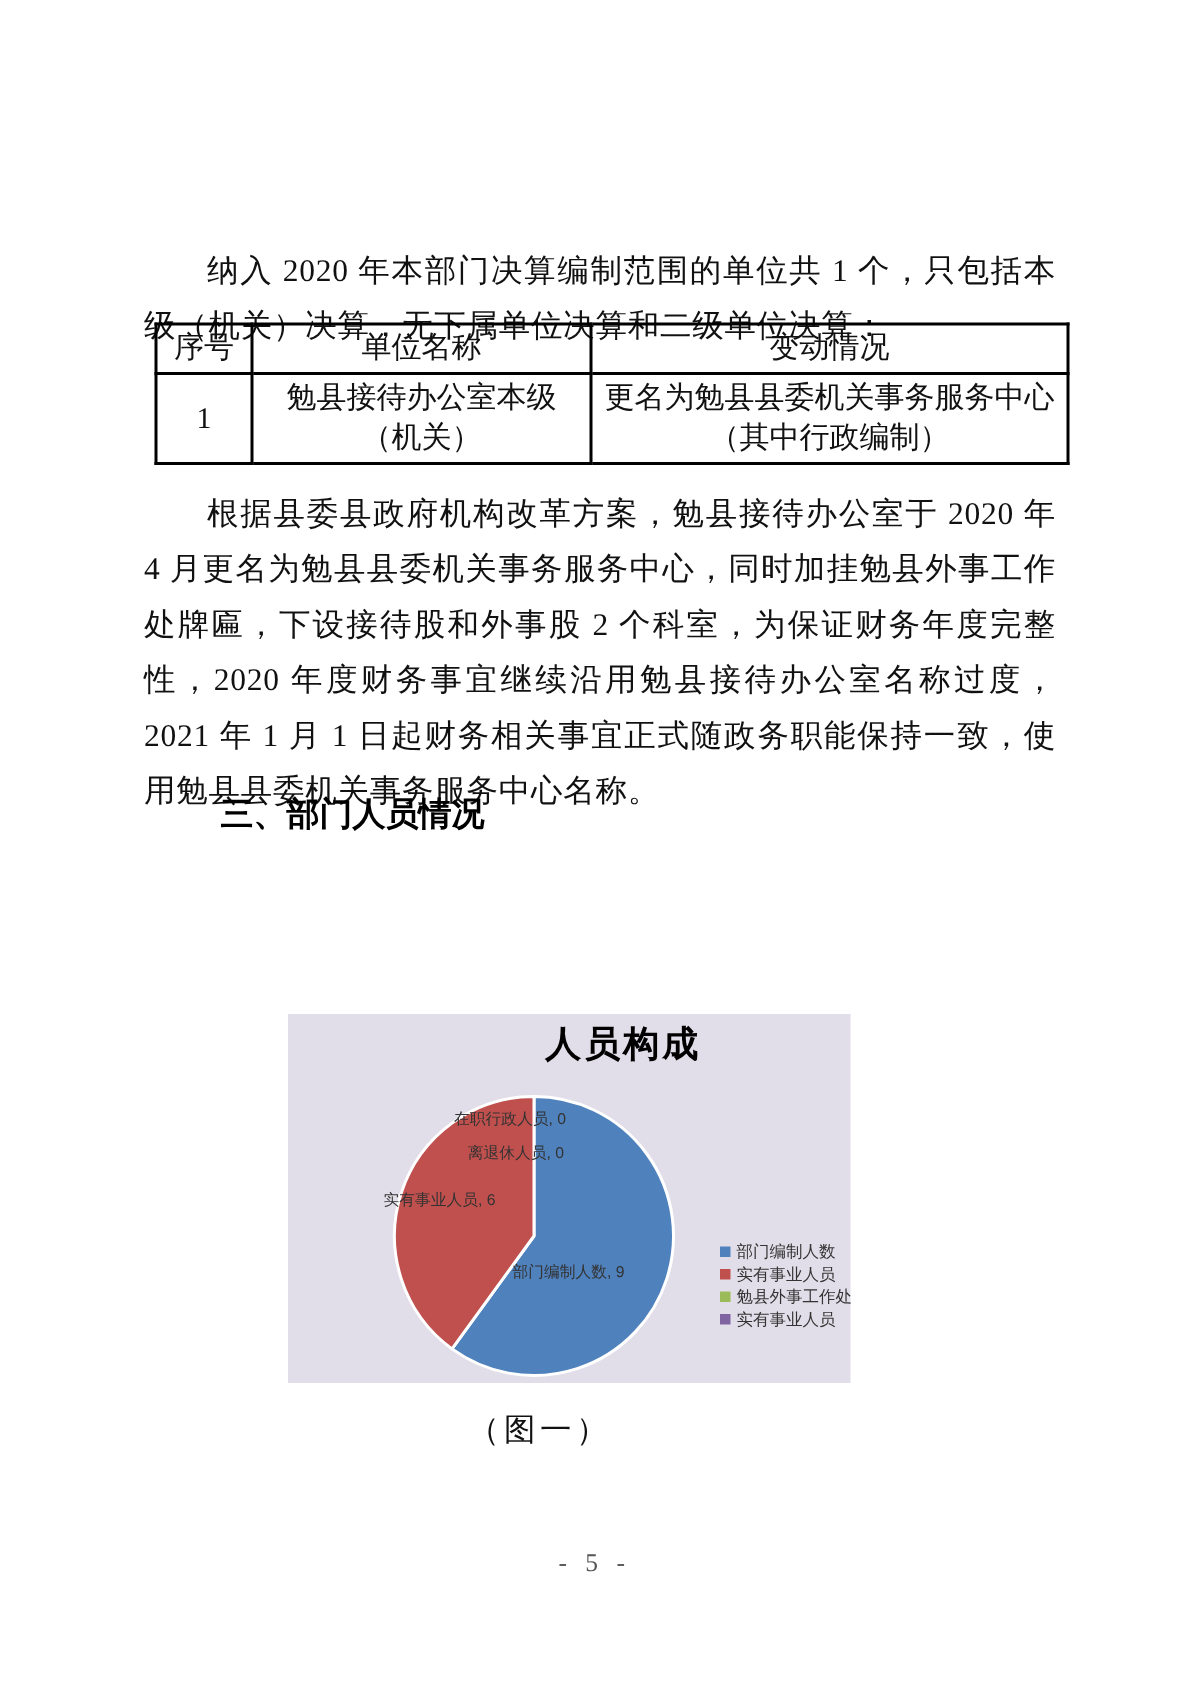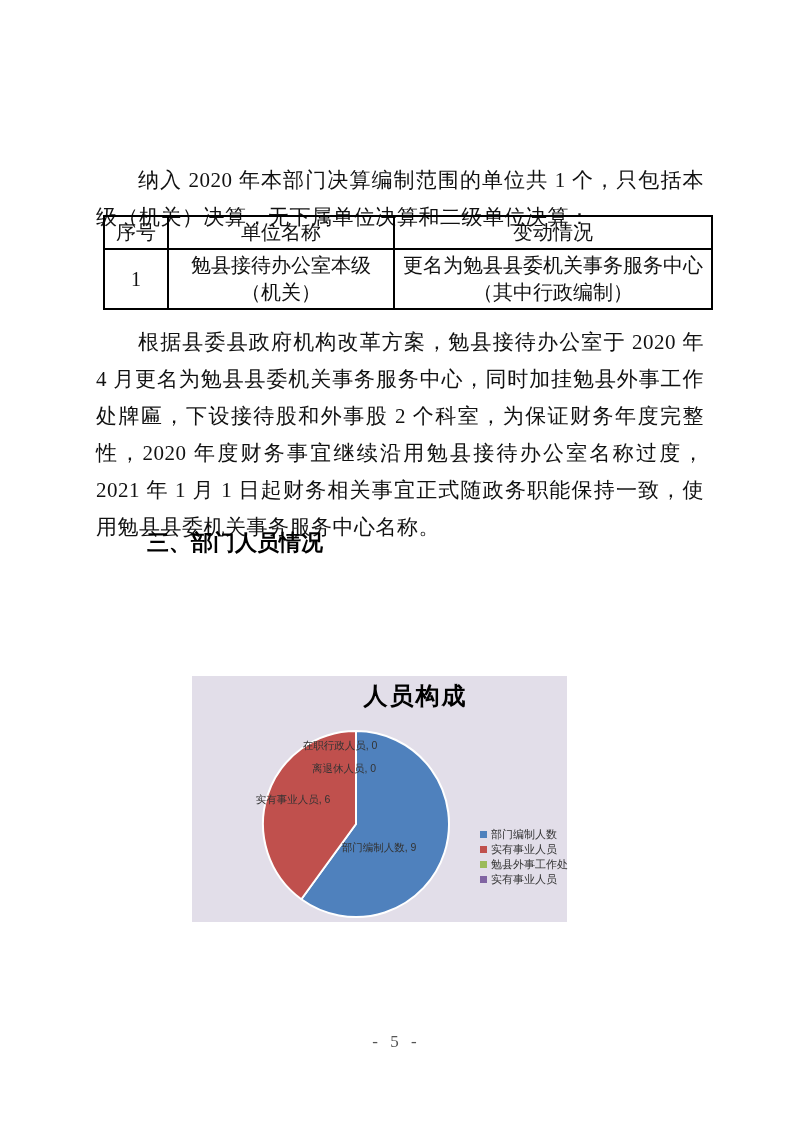--- a/index.html
+++ b/index.html
@@ -203,16 +203,17 @@
         <span class="swatch" style="background: rgb(155, 187, 89);"></span>
         <span>勉县外事工作处</span>
       </div>
       <div class="legend-item">
         <span class="swatch" style="background: rgb(128, 100, 162);"></span>
         <span>实有事业人员</span>
       </div>
     </div>
   </div>
 
+  <div class="figure-caption">（图一）</div>
 
   <div class="page-footer">- 5 -</div>
 
 </div>
 
 </body></html>

